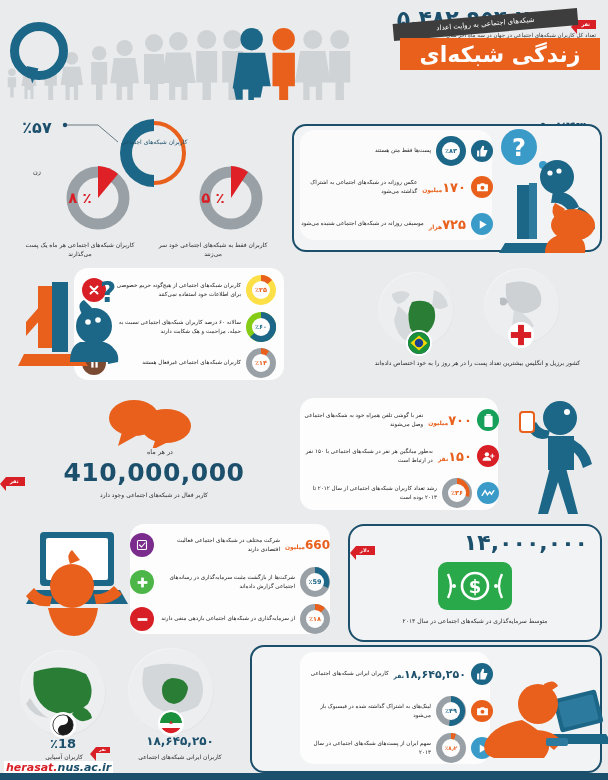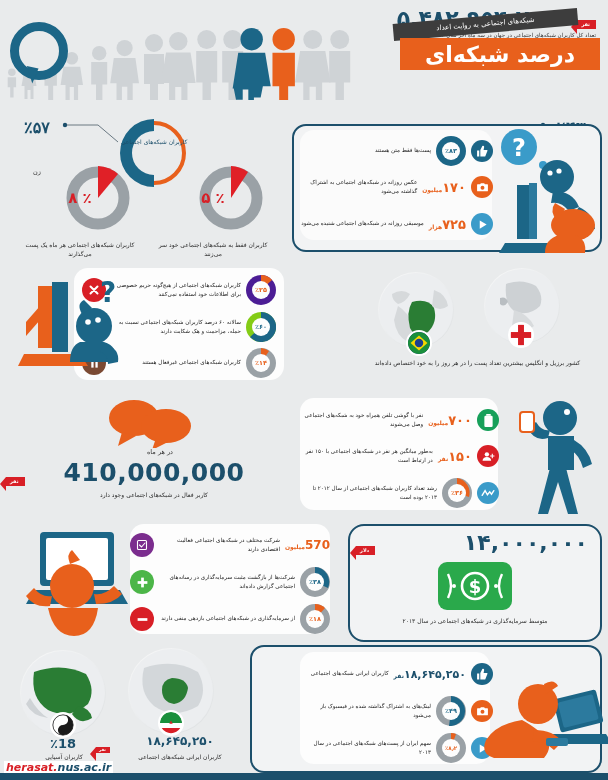--- a/index.html
+++ b/index.html
@@ -196,32 +196,32 @@
       </g>
       <g fill="#e8601c" transform="translate(268,0) scale(1.12)">
         <circle cx="14" cy="10" r="10"></circle>
         <path d="M4 22h20v30h-6v32h-8V52H4z"></path>
       </g>
     </svg>
   </div>
 
   <div class="ribbon">شبکه‌های اجتماعی به روایت اعداد</div>
   <div class="title-bar"></div>
-  <div class="title-txt">درصد شبکه‌ای</div>
+  <div class="title-txt">زندگی شبکه‌ای</div>
   <div class="bubble-logo"></div>
 
   <div class="gd">
     <svg width="72" height="80" viewBox="0 0 72 80">
       <path d="M36 6 A34 34 0 0 0 36 74 L36 62 A22 22 0 0 1 36 18 Z" fill="#1c6687"></path>
       <path d="M36 10 A30 30 0 0 1 36 70" fill="none" stroke="#e8601c" stroke-width="4"></path>
     </svg>
     <div class="lbl">کاربران شبکه‌های اجتماعی</div>
   </div>
 
-  <div class="abs" style="left:8px; top:118px; text-align:center; width:58px;font-family:Liberation Serif, serif;">
+  <div class="abs" style="left:8px; top:118px; text-align:center; width:58px;">
     <div class="num pct-big">٪۵۷</div>
     <div class="pct-sub">زن</div>
   </div>
   <div class="abs" style="right:8px; top:118px; text-align:center; width:58px;">
     <div class="num pct-big">٪۴۳</div>
     <div class="pct-sub">مرد</div>
   </div>
   <svg class="abs" style="left:62px; top:120px;" width="60" height="30">
     <circle cx="3" cy="5" r="2.2" fill="#1c4f6b"></circle>
     <path d="M5 5 H36 L56 22" stroke="#5b6b76" stroke-width="0.9" fill="none"></path>
@@ -305,21 +305,21 @@
     <path d="M58 66 q20 0 26 16 l-10 4 q-8-10-18-8z" fill="#1c6687"></path>
     <path d="M84 82 q14 6 16 22 l-10 2 q-2-12-12-16z" fill="#1c6687"></path>
     <ellipse cx="78" cy="100" rx="22" ry="16" fill="#e8601c"></ellipse>
     <path d="M62 96 q-8-10-2-18 l10 6z" fill="#e8601c"></path>
     <path d="M64 110 q-14 4 -14 18 h40 q2-14-10-18z" fill="#e8601c"></path>
   </svg>
 
   <div class="panel" style="left:74px; top:268px; width:210px; height:112px;"></div>
   <div class="abs" style="left:78px; top:272px; width:202px;">
     <div class="row" style="height:36px; padding:0 4px;">
-      <div class="mring" style="background:#4c1d95;">
+      <div class="mring" style="background:#fde047;">
         <svg class="abs" style="left:0;top:0;" width="30" height="30" viewBox="0 0 30 30">
           <path d="M15 15 L15 0 A15 15 0 0 1 26 5 Z" fill="#e8601c"></path>
         </svg>
         <div class="mh" style="color:#e8601c;">٪۲۵</div>
       </div>
       <div class="rowtxt">کاربران شبکه‌های اجتماعی از هیچ‌گونه حریم خصوصی برای اطلاعات خود استفاده نمی‌کنند</div>
       <div class="ic" style="background:#d81f26; width:24px; height:24px; flex:0 0 24px;">
         <svg width="12" height="12" viewBox="0 0 24 24" stroke="#fff" stroke-width="4" stroke-linecap="round">
             <path d="M5 5l14 14M19 5L5 19"></path>
           </svg>
@@ -462,36 +462,36 @@
   <div class="abs num" style="left:44px; top:458px; width:220px; text-align:center; font-size:25px;">410,000,000</div>
   <div class="abs" style="left:6px; top:468px;">
     <span class="tag">نفر</span>
   </div>
   <div class="cap abs" style="left:44px; top:490px; width:220px; text-align:center;">کاربر فعال در شبکه‌های اجتماعی وجود دارد</div>
 
   <div class="panel" style="left:130px; top:524px; width:200px; height:110px;"></div>
   <div class="abs" style="left:126px; top:528px; width:208px;">
     <div class="row" style="height:34px; padding:0 4px;">
       <div class="rowval numo" style="font-size:12px;">
-        <span>570</span><small>میلیون</small>
+        <span>660</span><small>میلیون</small>
       </div>
       <div class="rowtxt">شرکت مختلف در شبکه‌های اجتماعی فعالیت اقتصادی دارند</div>
       <div class="ic" style="background:#7b2d8e; width:24px; height:24px; flex:0 0 24px;">
         <svg width="12" height="12" viewBox="0 0 24 24" fill="none" stroke="#fff" stroke-width="2.2">
             <rect x="3" y="3" width="18" height="18" rx="2"></rect>
             <path d="M7 12l4 4 7-8" stroke-linecap="round"></path>
           </svg>
       </div>
     </div>
     <div class="row" style="height:40px; padding:0 4px;">
       <div class="mring" style="background:#9aa1a6;">
         <svg class="abs" style="left:0;top:0;" width="30" height="30" viewBox="0 0 30 30">
           <path d="M15 15 L15 0 A15 15 0 0 1 28 21 Z" fill="#1c6687"></path>
         </svg>
-        <div class="mh" style="color:#1c6687;">٪۳۸</div>
+        <div class="mh" style="color:#1c6687;">٪59</div>
       </div>
       <div class="rowtxt">شرکت‌ها از بازگشت مثبت سرمایه‌گذاری در رسانه‌های اجتماعی گزارش داده‌اند</div>
       <div class="ic" style="background:#4cb648; width:24px; height:24px; flex:0 0 24px;">
         <svg width="13" height="13" viewBox="0 0 24 24" fill="#fff">
             <rect x="9.5" y="3" width="5" height="18"></rect>
             <rect x="3" y="9.5" width="18" height="5"></rect>
           </svg>
       </div>
     </div>
     <div class="row" style="height:34px; padding:0 4px;">

